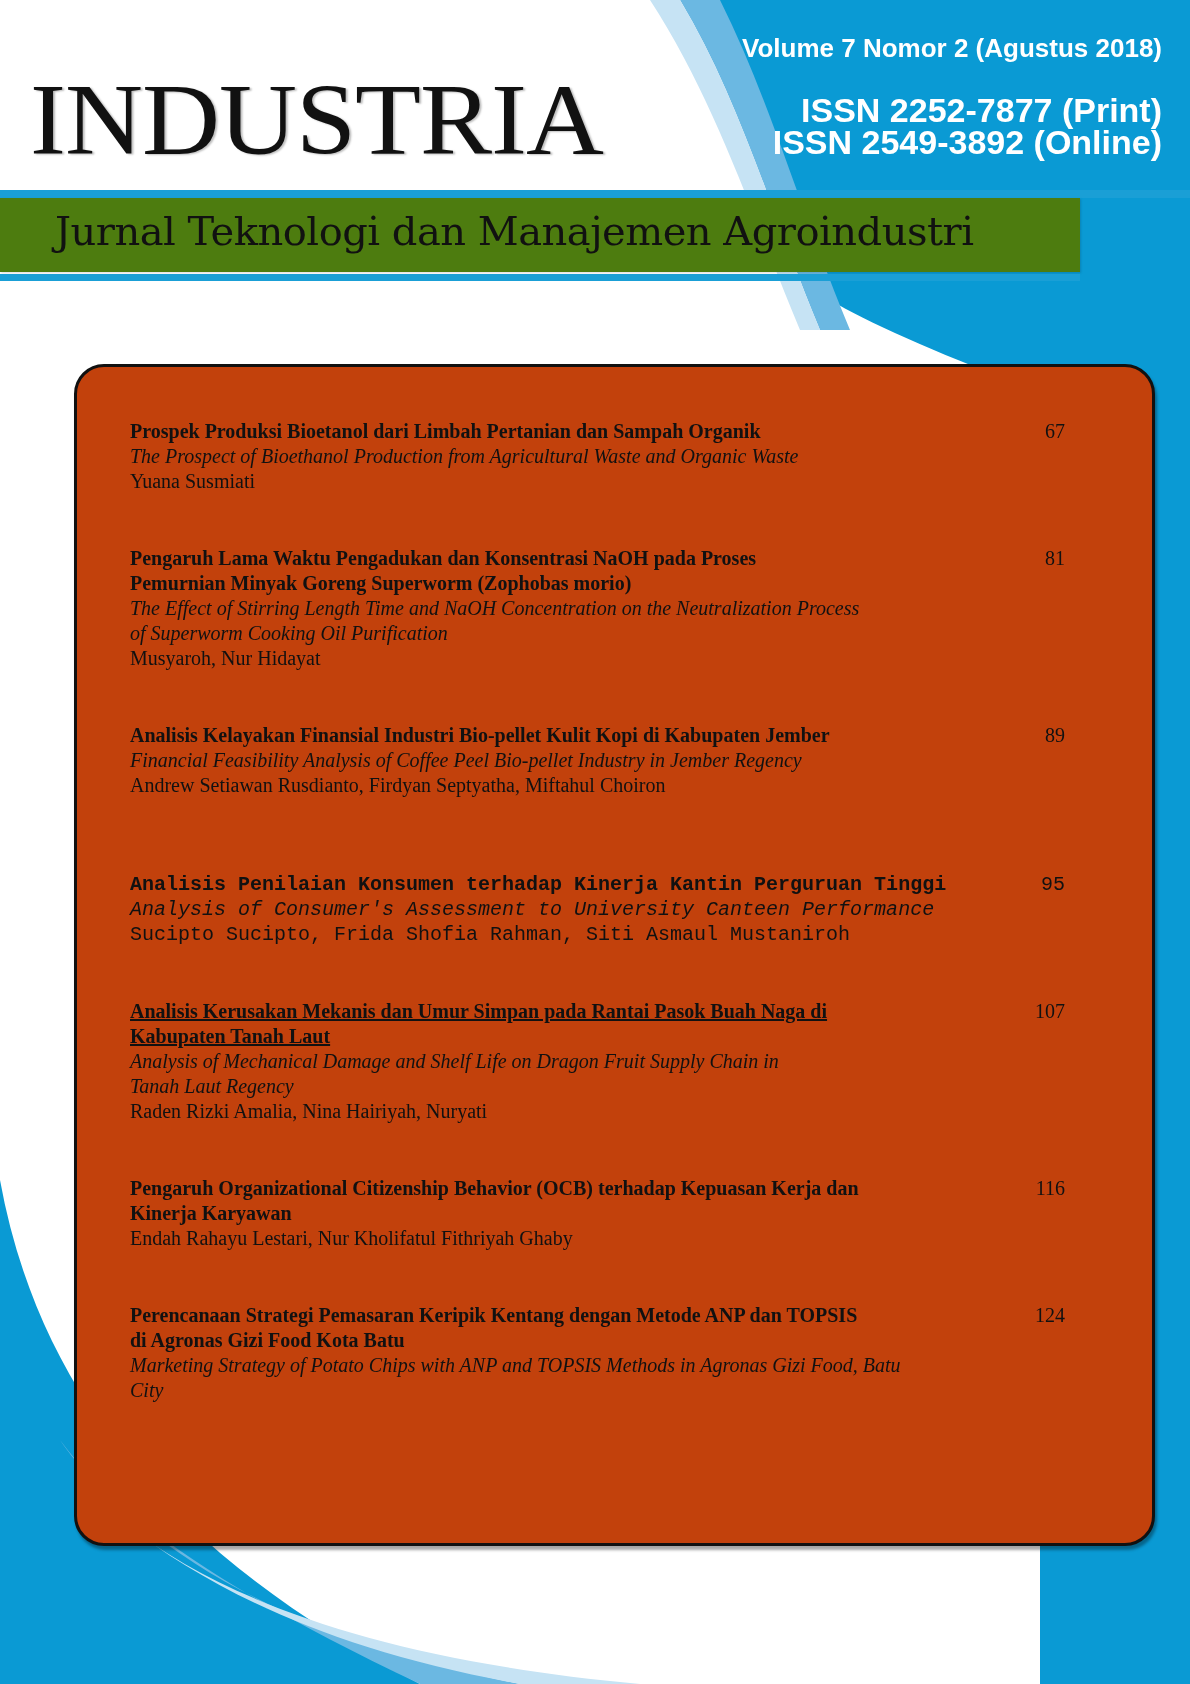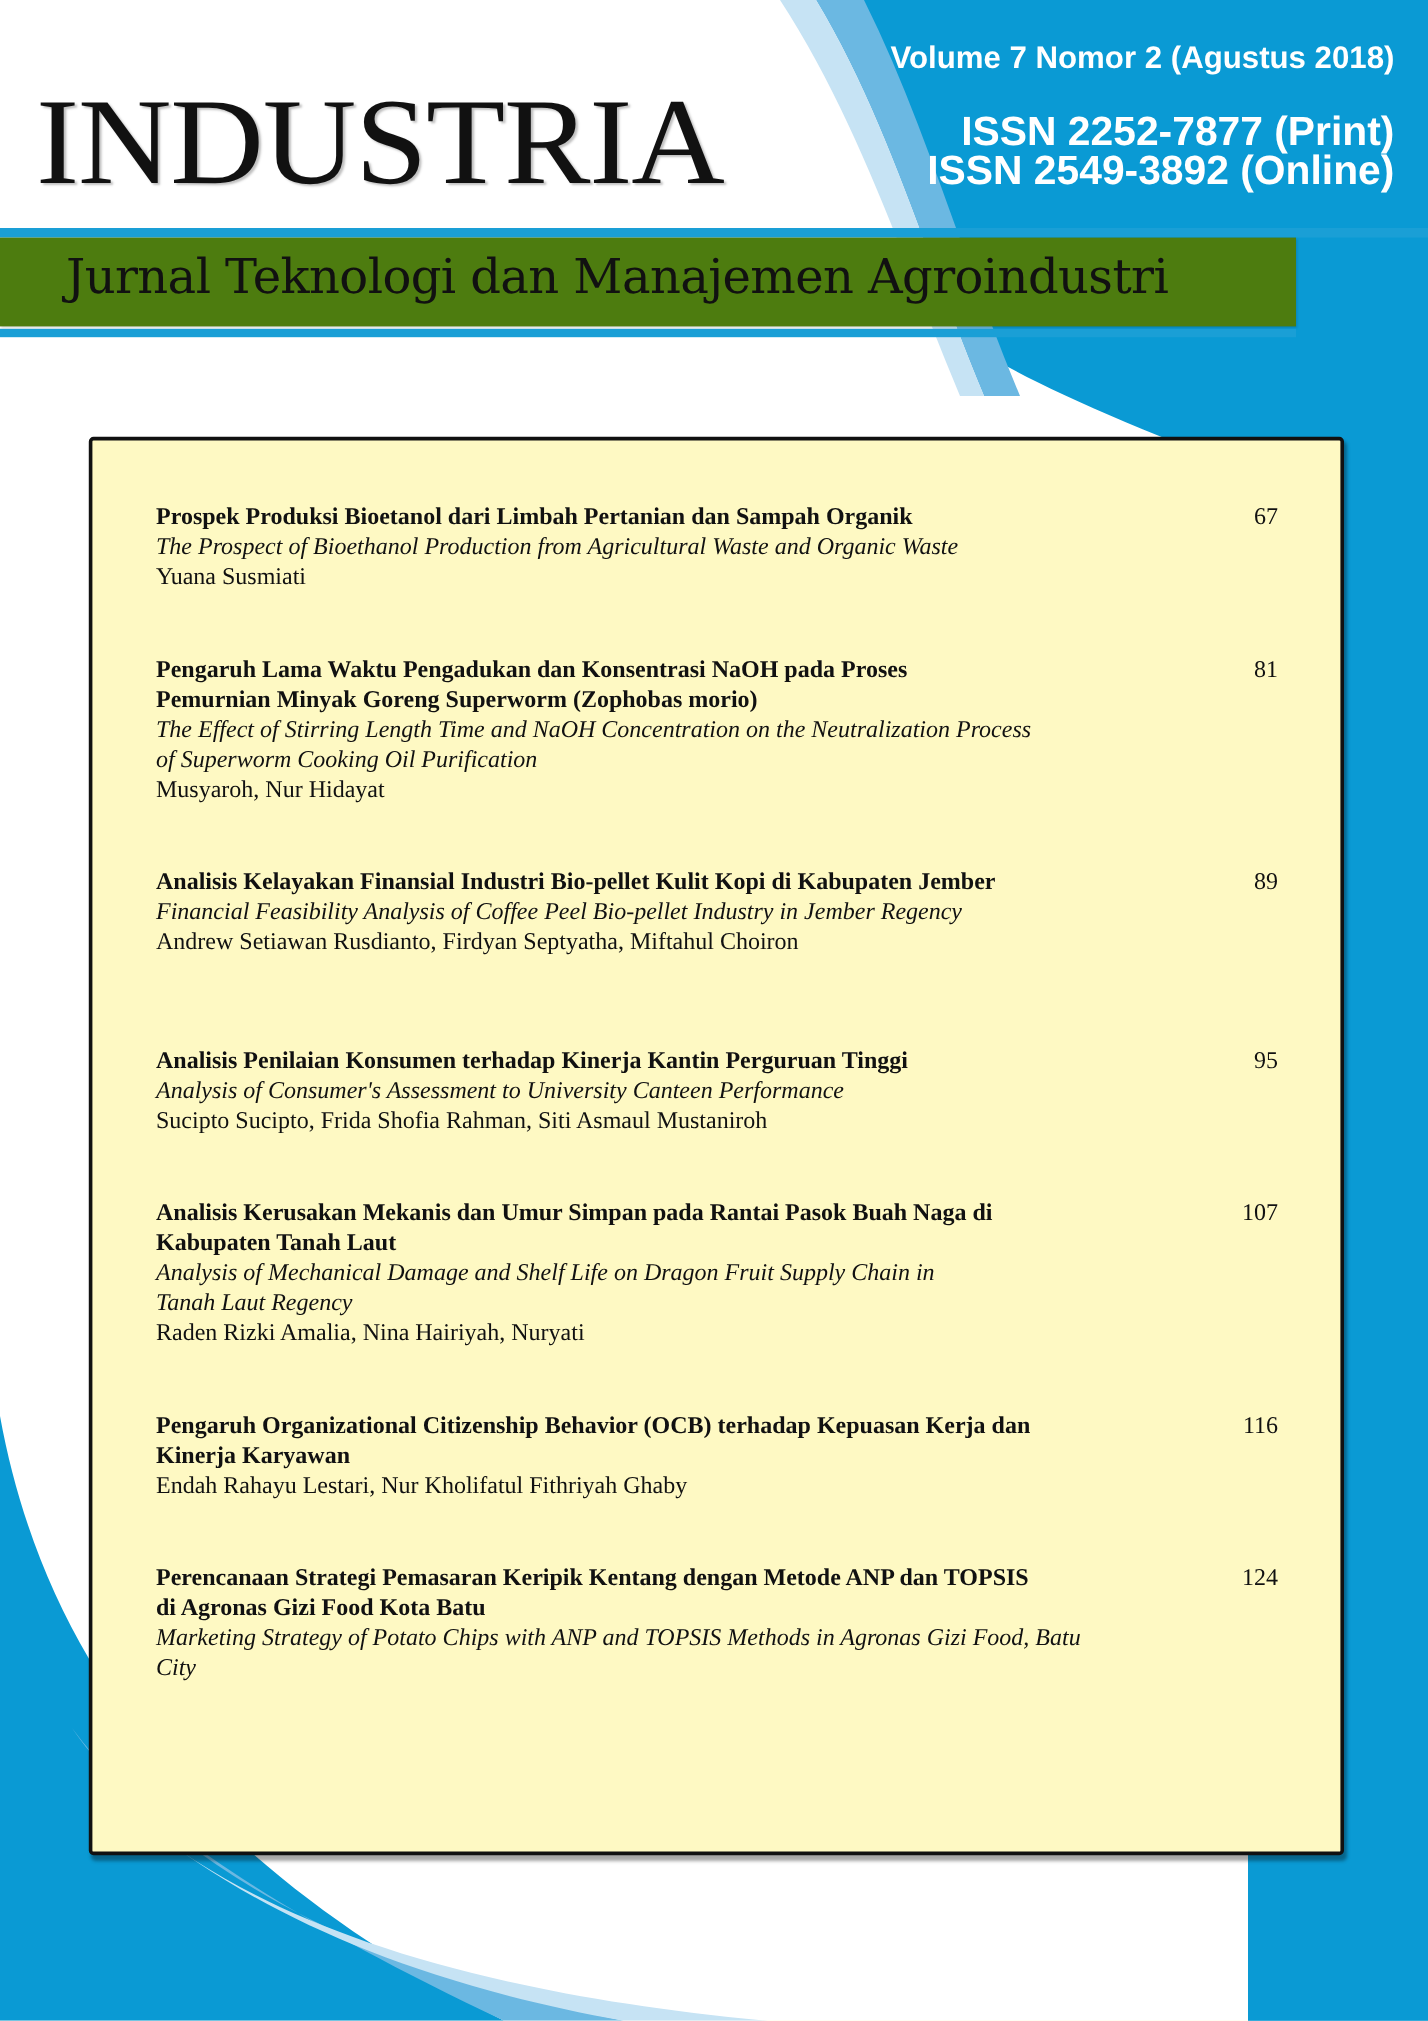--- a/index.html
+++ b/index.html
@@ -30,22 +30,23 @@
   }
   .subtitle-band .subtitle {
     position: absolute; left: 55px; top: 10px;
     font-family: "DejaVu Serif", serif; font-size: 40px; color: #111; letter-spacing: -0.5px;
     white-space: nowrap;
   }
   .bottom-bar { position: absolute; left: 0; top: 274px; width: 1080px; height: 7px; background: #1a9fd6; z-index: 2; }
 
   .toc-box {
     position: absolute; left: 74px; top: 364px; width: 1040px; height: 1176px;
-    background: #fef9c3; border: 3px solid #111; border-radius: 4px; z-index: 3;
+    background: #c2410c; border: 3px solid #111; border-radius: 30px; z-index: 3;
     box-shadow: 2px 4px 3px rgba(0,0,0,0.35);
+    padding-left: 35px;
   }
   .toc-list { position: absolute; left: 53px; top: 52px; width: 950px; }
   .toc-entry { position: relative; }
   .toc-entry .ind-title { font-weight: bold; font-size: 20px; line-height: 25px; color: #111; width: 820px; }
   .toc-entry .en-title { font-style: italic; font-size: 20px; line-height: 25px; color: #111; width: 820px; }
   .toc-entry .authors { font-size: 20px; line-height: 25px; color: #111; }
   .toc-entry .page { position: absolute; right: 15px; top: 0; width: 60px; text-align: right; font-size: 20px; line-height: 25px; color: #111; }
 </style>
 </head>
 <body>
@@ -95,29 +96,29 @@
       <div class="page">81</div>
     </div>
 
     <div class="toc-entry" style="margin-bottom:74px;">
       <div class="ind-title">Analisis Kelayakan Finansial Industri Bio-pellet Kulit Kopi di Kabupaten Jember</div>
       <div class="en-title">Financial Feasibility Analysis of Coffee Peel Bio-pellet Industry in Jember Regency</div>
       <div class="authors">Andrew Setiawan Rusdianto, Firdyan Septyatha, Miftahul Choiron</div>
       <div class="page">89</div>
     </div>
 
-    <div class="toc-entry" style="margin-bottom:52px;">
+    <div class="toc-entry" style="margin-bottom:52px;font-family:Liberation Mono, monospace;">
       <div class="ind-title">Analisis Penilaian Konsumen terhadap Kinerja Kantin Perguruan Tinggi</div>
       <div class="en-title">Analysis of Consumer's Assessment to University Canteen Performance</div>
       <div class="authors">Sucipto Sucipto, Frida Shofia Rahman, Siti Asmaul Mustaniroh</div>
       <div class="page">95</div>
     </div>
 
     <div class="toc-entry" style="margin-bottom:52px;">
-      <div class="ind-title" style="width:760px;">Analisis Kerusakan Mekanis dan Umur Simpan pada Rantai Pasok Buah Naga di Kabupaten Tanah Laut</div>
+      <div class="ind-title" style="width:760px;text-decoration:underline;">Analisis Kerusakan Mekanis dan Umur Simpan pada Rantai Pasok Buah Naga di Kabupaten Tanah Laut</div>
       <div class="en-title" style="width:700px;">Analysis of Mechanical Damage and Shelf Life on Dragon Fruit Supply Chain in Tanah Laut Regency</div>
       <div class="authors">Raden Rizki Amalia, Nina Hairiyah, Nuryati</div>
       <div class="page">107</div>
     </div>
 
     <div class="toc-entry" style="margin-bottom:52px;">
       <div class="ind-title" style="width:780px;">Pengaruh Organizational Citizenship Behavior (OCB) terhadap Kepuasan Kerja dan Kinerja Karyawan</div>
       <div class="authors">Endah Rahayu Lestari, Nur Kholifatul Fithriyah Ghaby</div>
       <div class="page">116</div>
     </div>

